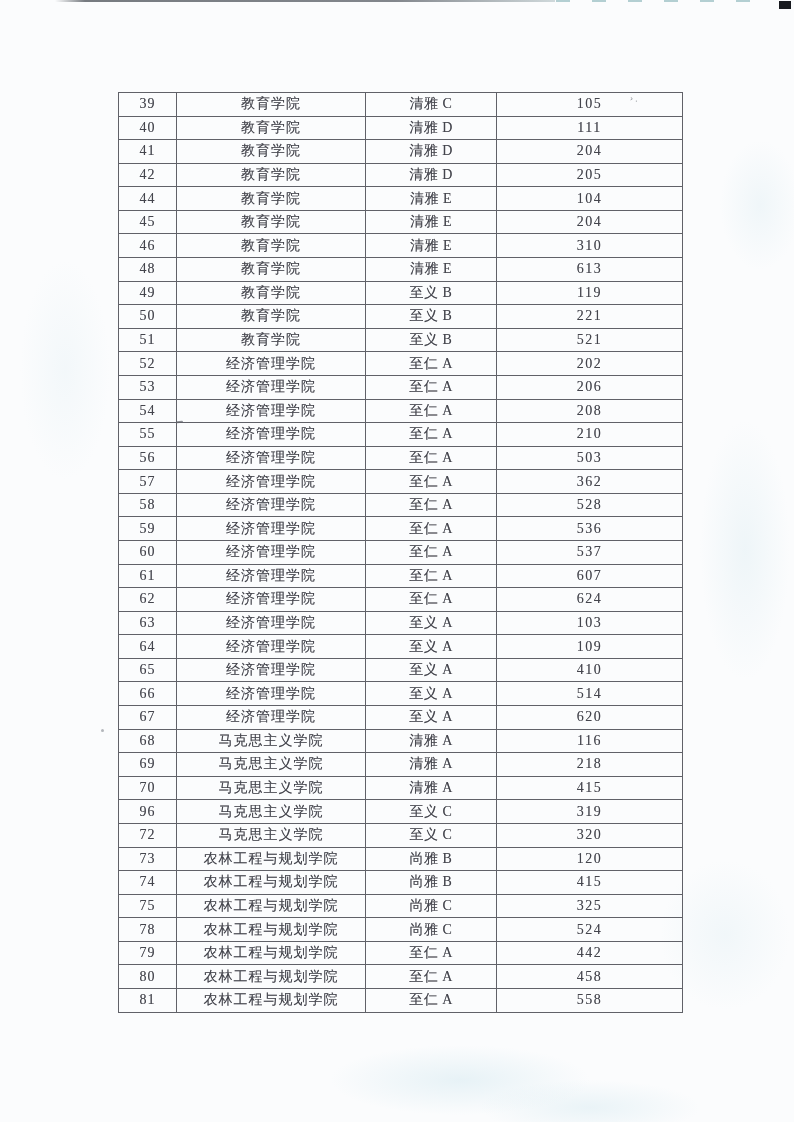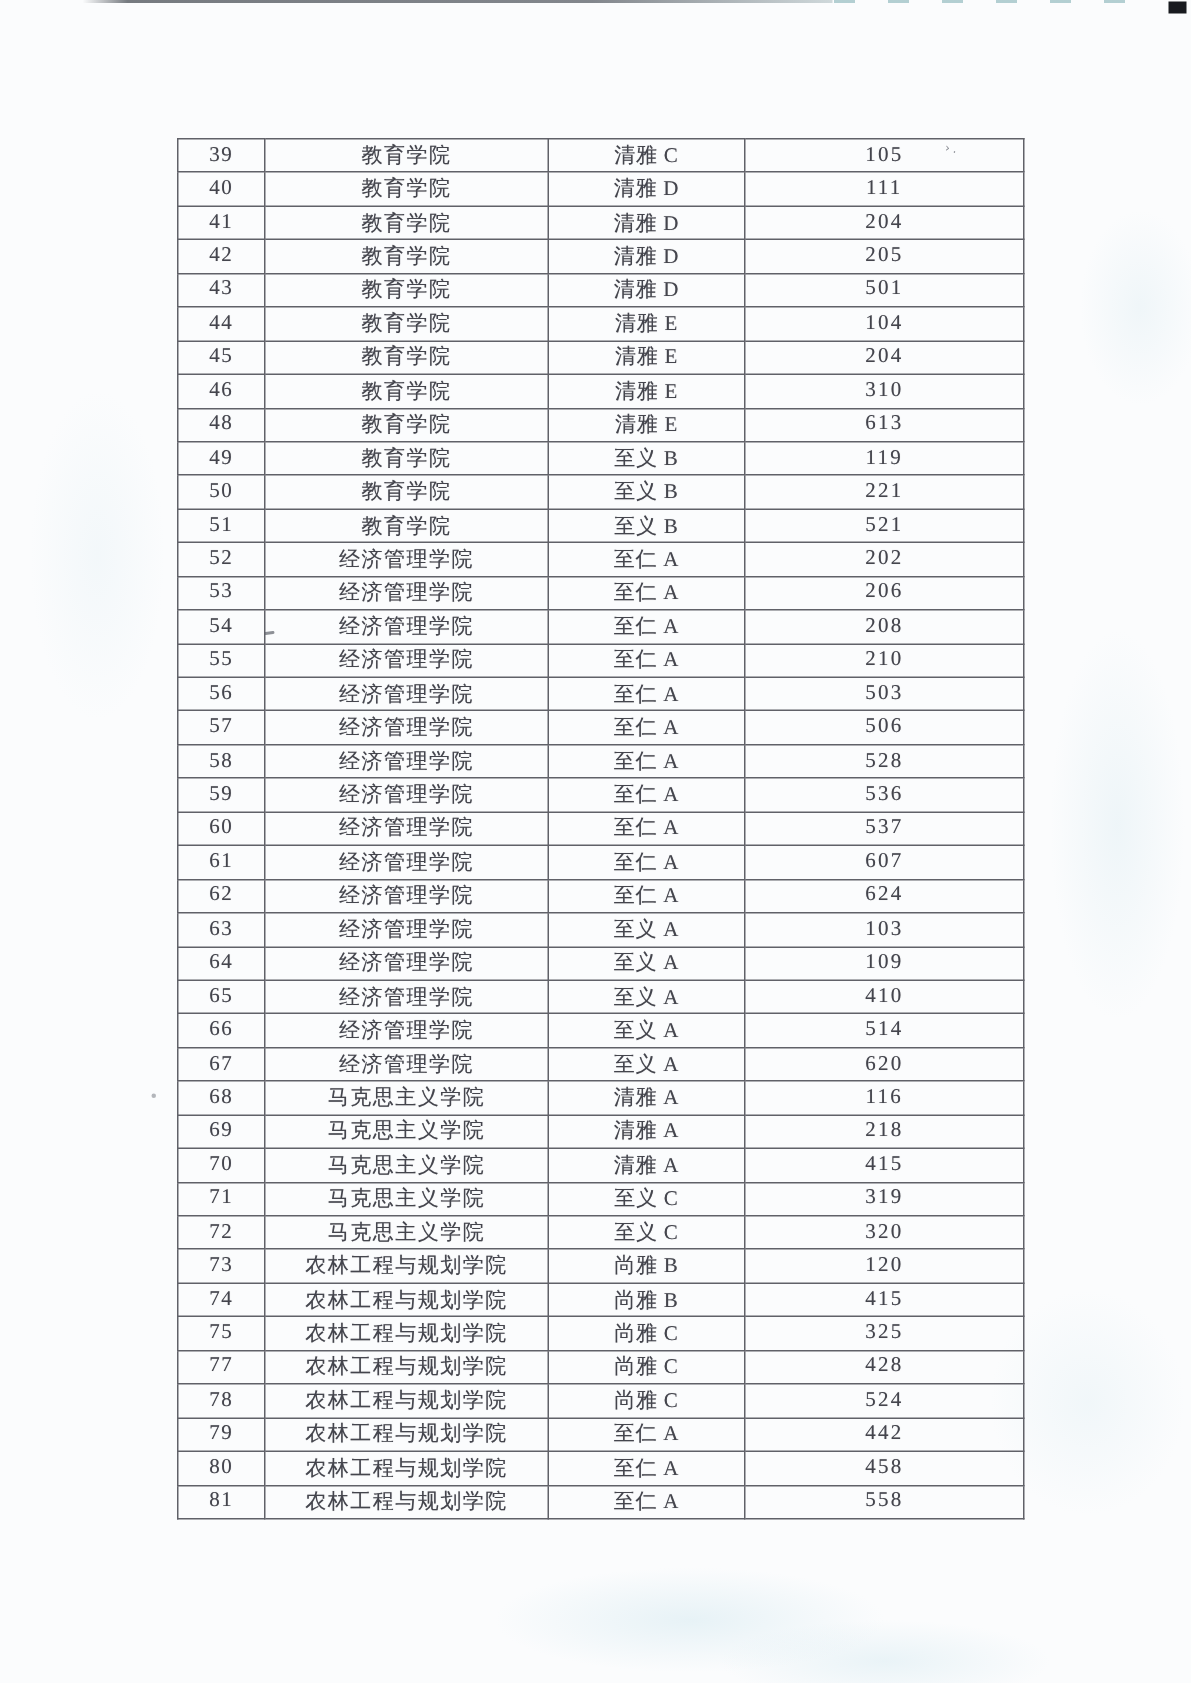--- a/index.html
+++ b/index.html
@@ -110,26 +110,20 @@
       <td class="c-building">清雅 D</td>
       <td class="c-room">204</td>
     </tr>
         <tr>
       <td class="c-num">42</td>
       <td class="c-college">教育学院</td>
       <td class="c-building">清雅 D</td>
       <td class="c-room">205</td>
     </tr>
         <tr>
-      <td class="c-num">43</td>
-      <td class="c-college">教育学院</td>
-      <td class="c-building">清雅 D</td>
-      <td class="c-room">501</td>
-    </tr>
-        <tr>
       <td class="c-num">44</td>
       <td class="c-college">教育学院</td>
       <td class="c-building">清雅 E</td>
       <td class="c-room">104</td>
     </tr>
         <tr>
       <td class="c-num">45</td>
       <td class="c-college">教育学院</td>
       <td class="c-building">清雅 E</td>
       <td class="c-room">204</td>
@@ -191,21 +185,21 @@
         <tr>
       <td class="c-num">56</td>
       <td class="c-college">经济管理学院</td>
       <td class="c-building">至仁 A</td>
       <td class="c-room">503</td>
     </tr>
         <tr>
       <td class="c-num">57</td>
       <td class="c-college">经济管理学院</td>
       <td class="c-building">至仁 A</td>
-      <td class="c-room">506</td>
+      <td class="c-room">362</td>
     </tr>
         <tr>
       <td class="c-num">58</td>
       <td class="c-college">经济管理学院</td>
       <td class="c-building">至仁 A</td>
       <td class="c-room">528</td>
     </tr>
         <tr>
       <td class="c-num">59</td>
       <td class="c-college">经济管理学院</td>
@@ -272,21 +266,21 @@
       <td class="c-building">清雅 A</td>
       <td class="c-room">218</td>
     </tr>
         <tr>
       <td class="c-num">70</td>
       <td class="c-college">马克思主义学院</td>
       <td class="c-building">清雅 A</td>
       <td class="c-room">415</td>
     </tr>
         <tr>
-      <td class="c-num">71</td>
+      <td class="c-num">96</td>
       <td class="c-college">马克思主义学院</td>
       <td class="c-building">至义 C</td>
       <td class="c-room">319</td>
     </tr>
         <tr>
       <td class="c-num">72</td>
       <td class="c-college">马克思主义学院</td>
       <td class="c-building">至义 C</td>
       <td class="c-room">320</td>
     </tr>
@@ -302,26 +296,20 @@
       <td class="c-building">尚雅 B</td>
       <td class="c-room">415</td>
     </tr>
         <tr>
       <td class="c-num">75</td>
       <td class="c-college">农林工程与规划学院</td>
       <td class="c-building">尚雅 C</td>
       <td class="c-room">325</td>
     </tr>
         <tr>
-      <td class="c-num">77</td>
-      <td class="c-college">农林工程与规划学院</td>
-      <td class="c-building">尚雅 C</td>
-      <td class="c-room">428</td>
-    </tr>
-        <tr>
       <td class="c-num">78</td>
       <td class="c-college">农林工程与规划学院</td>
       <td class="c-building">尚雅 C</td>
       <td class="c-room">524</td>
     </tr>
         <tr>
       <td class="c-num">79</td>
       <td class="c-college">农林工程与规划学院</td>
       <td class="c-building">至仁 A</td>
       <td class="c-room">442</td>

